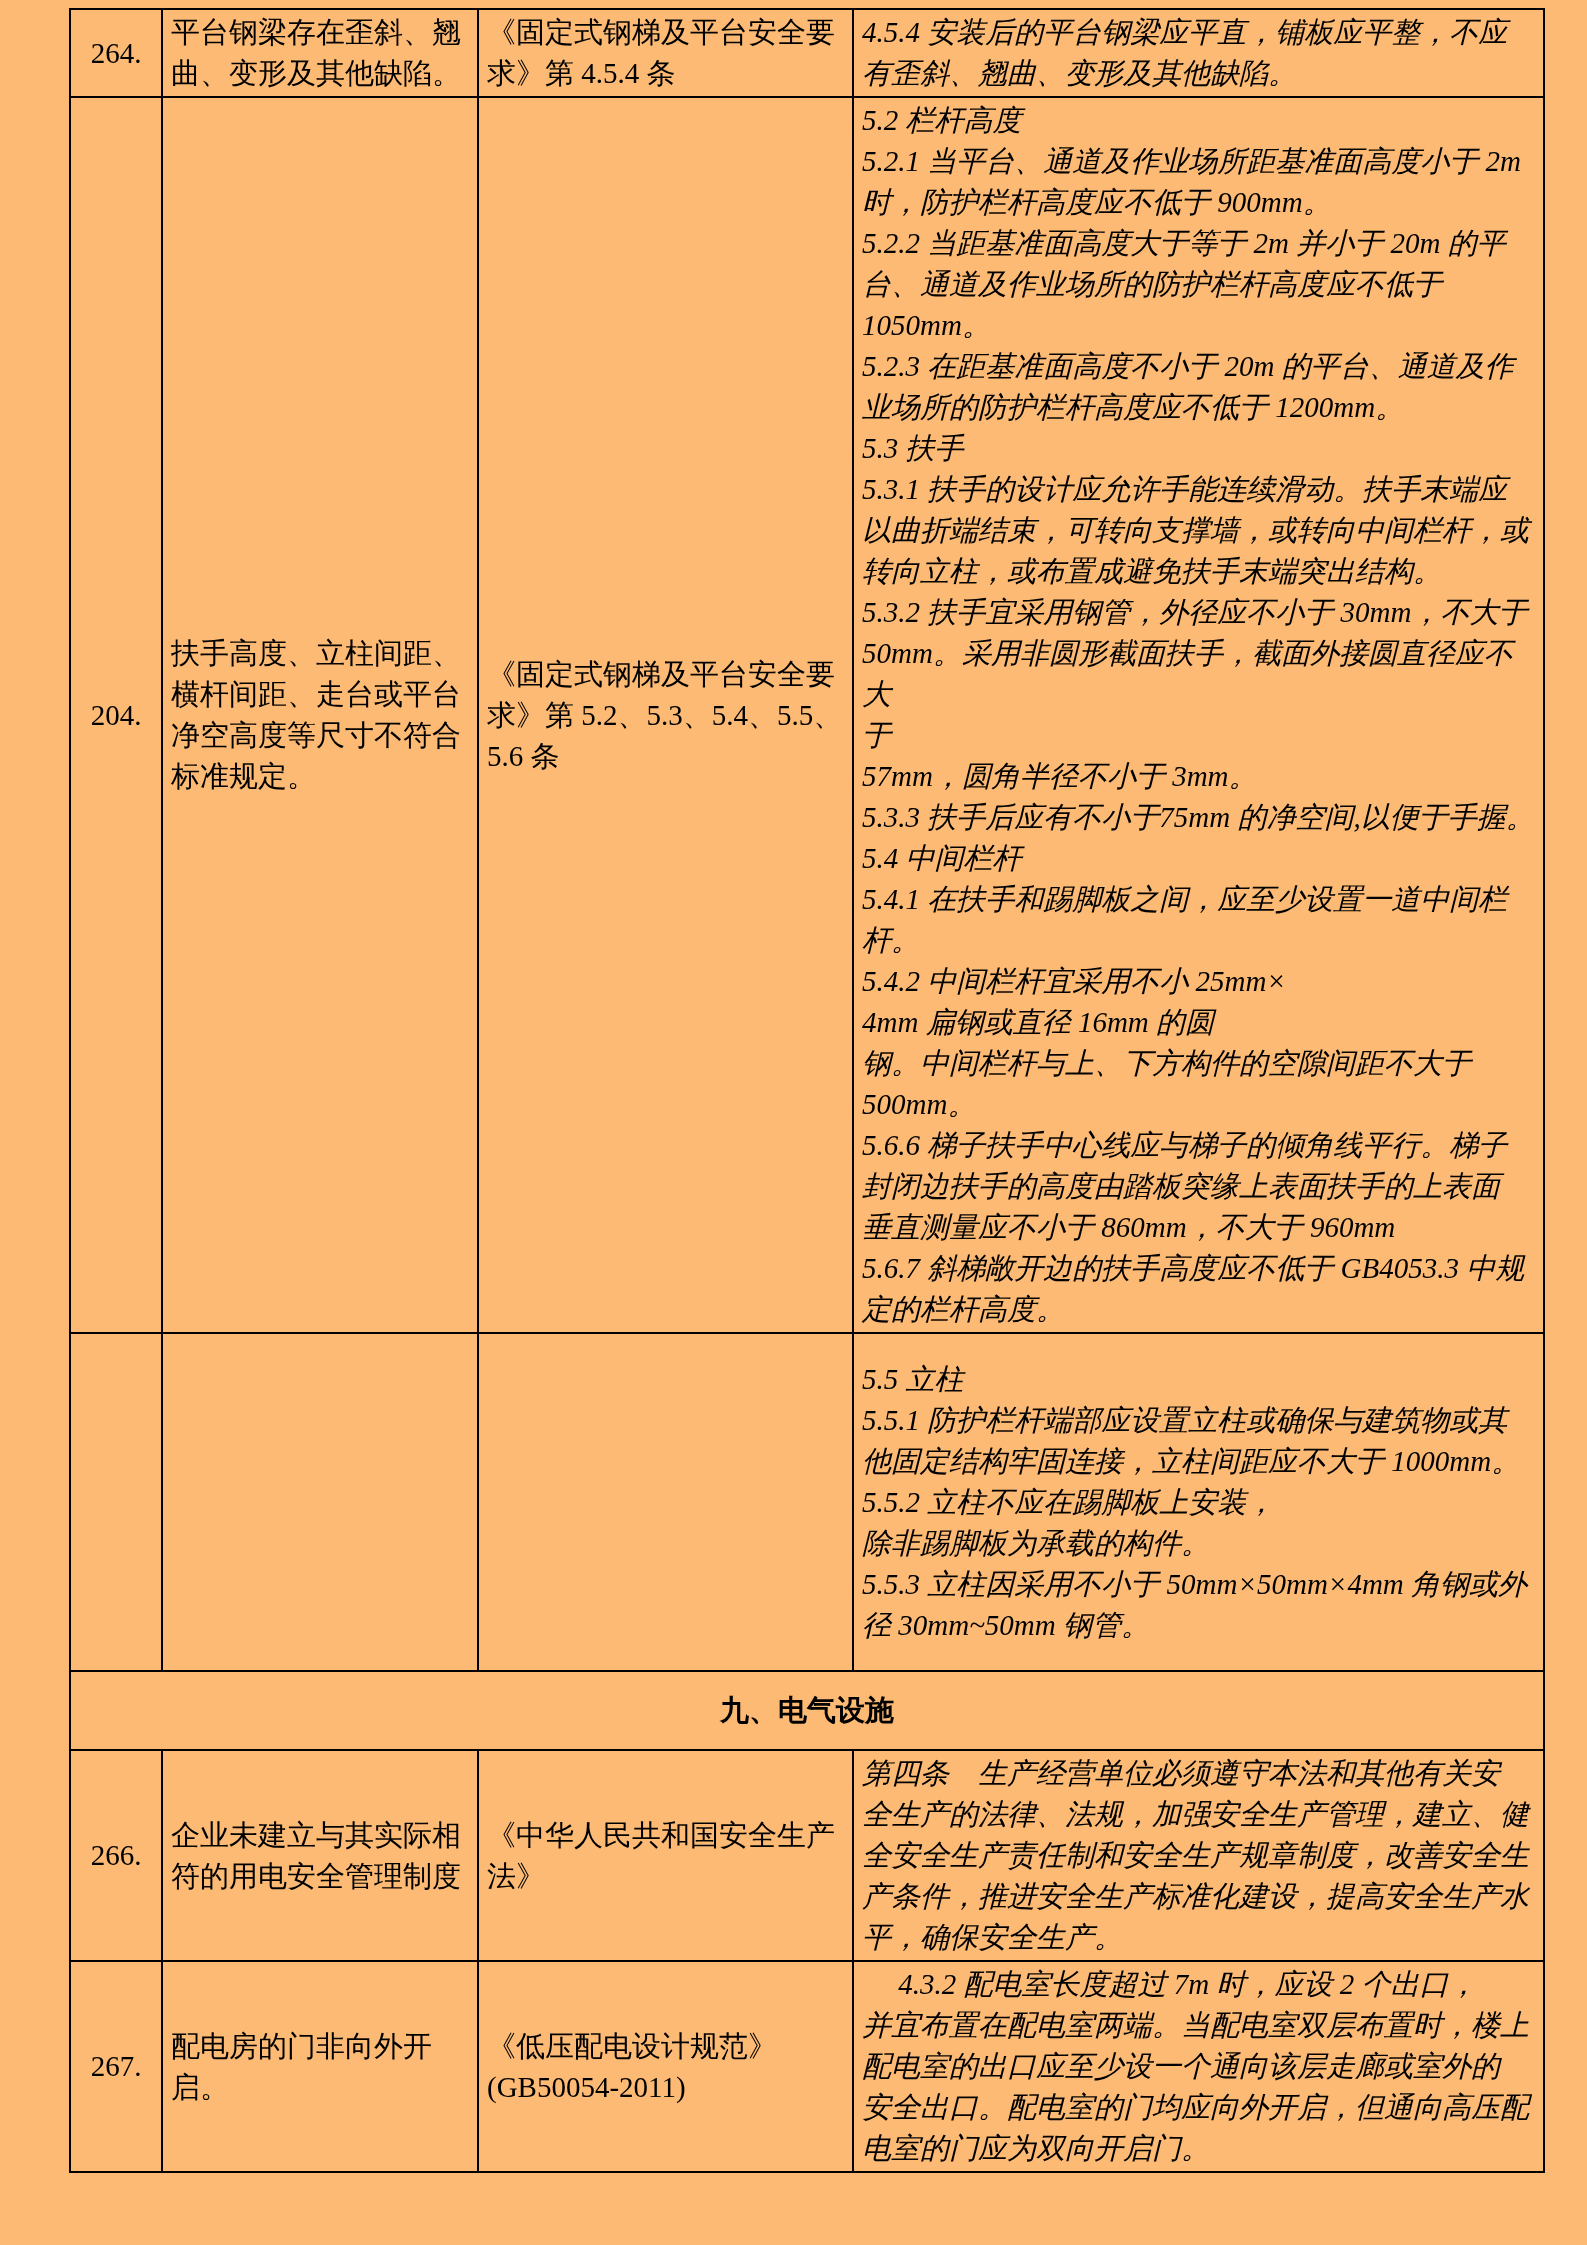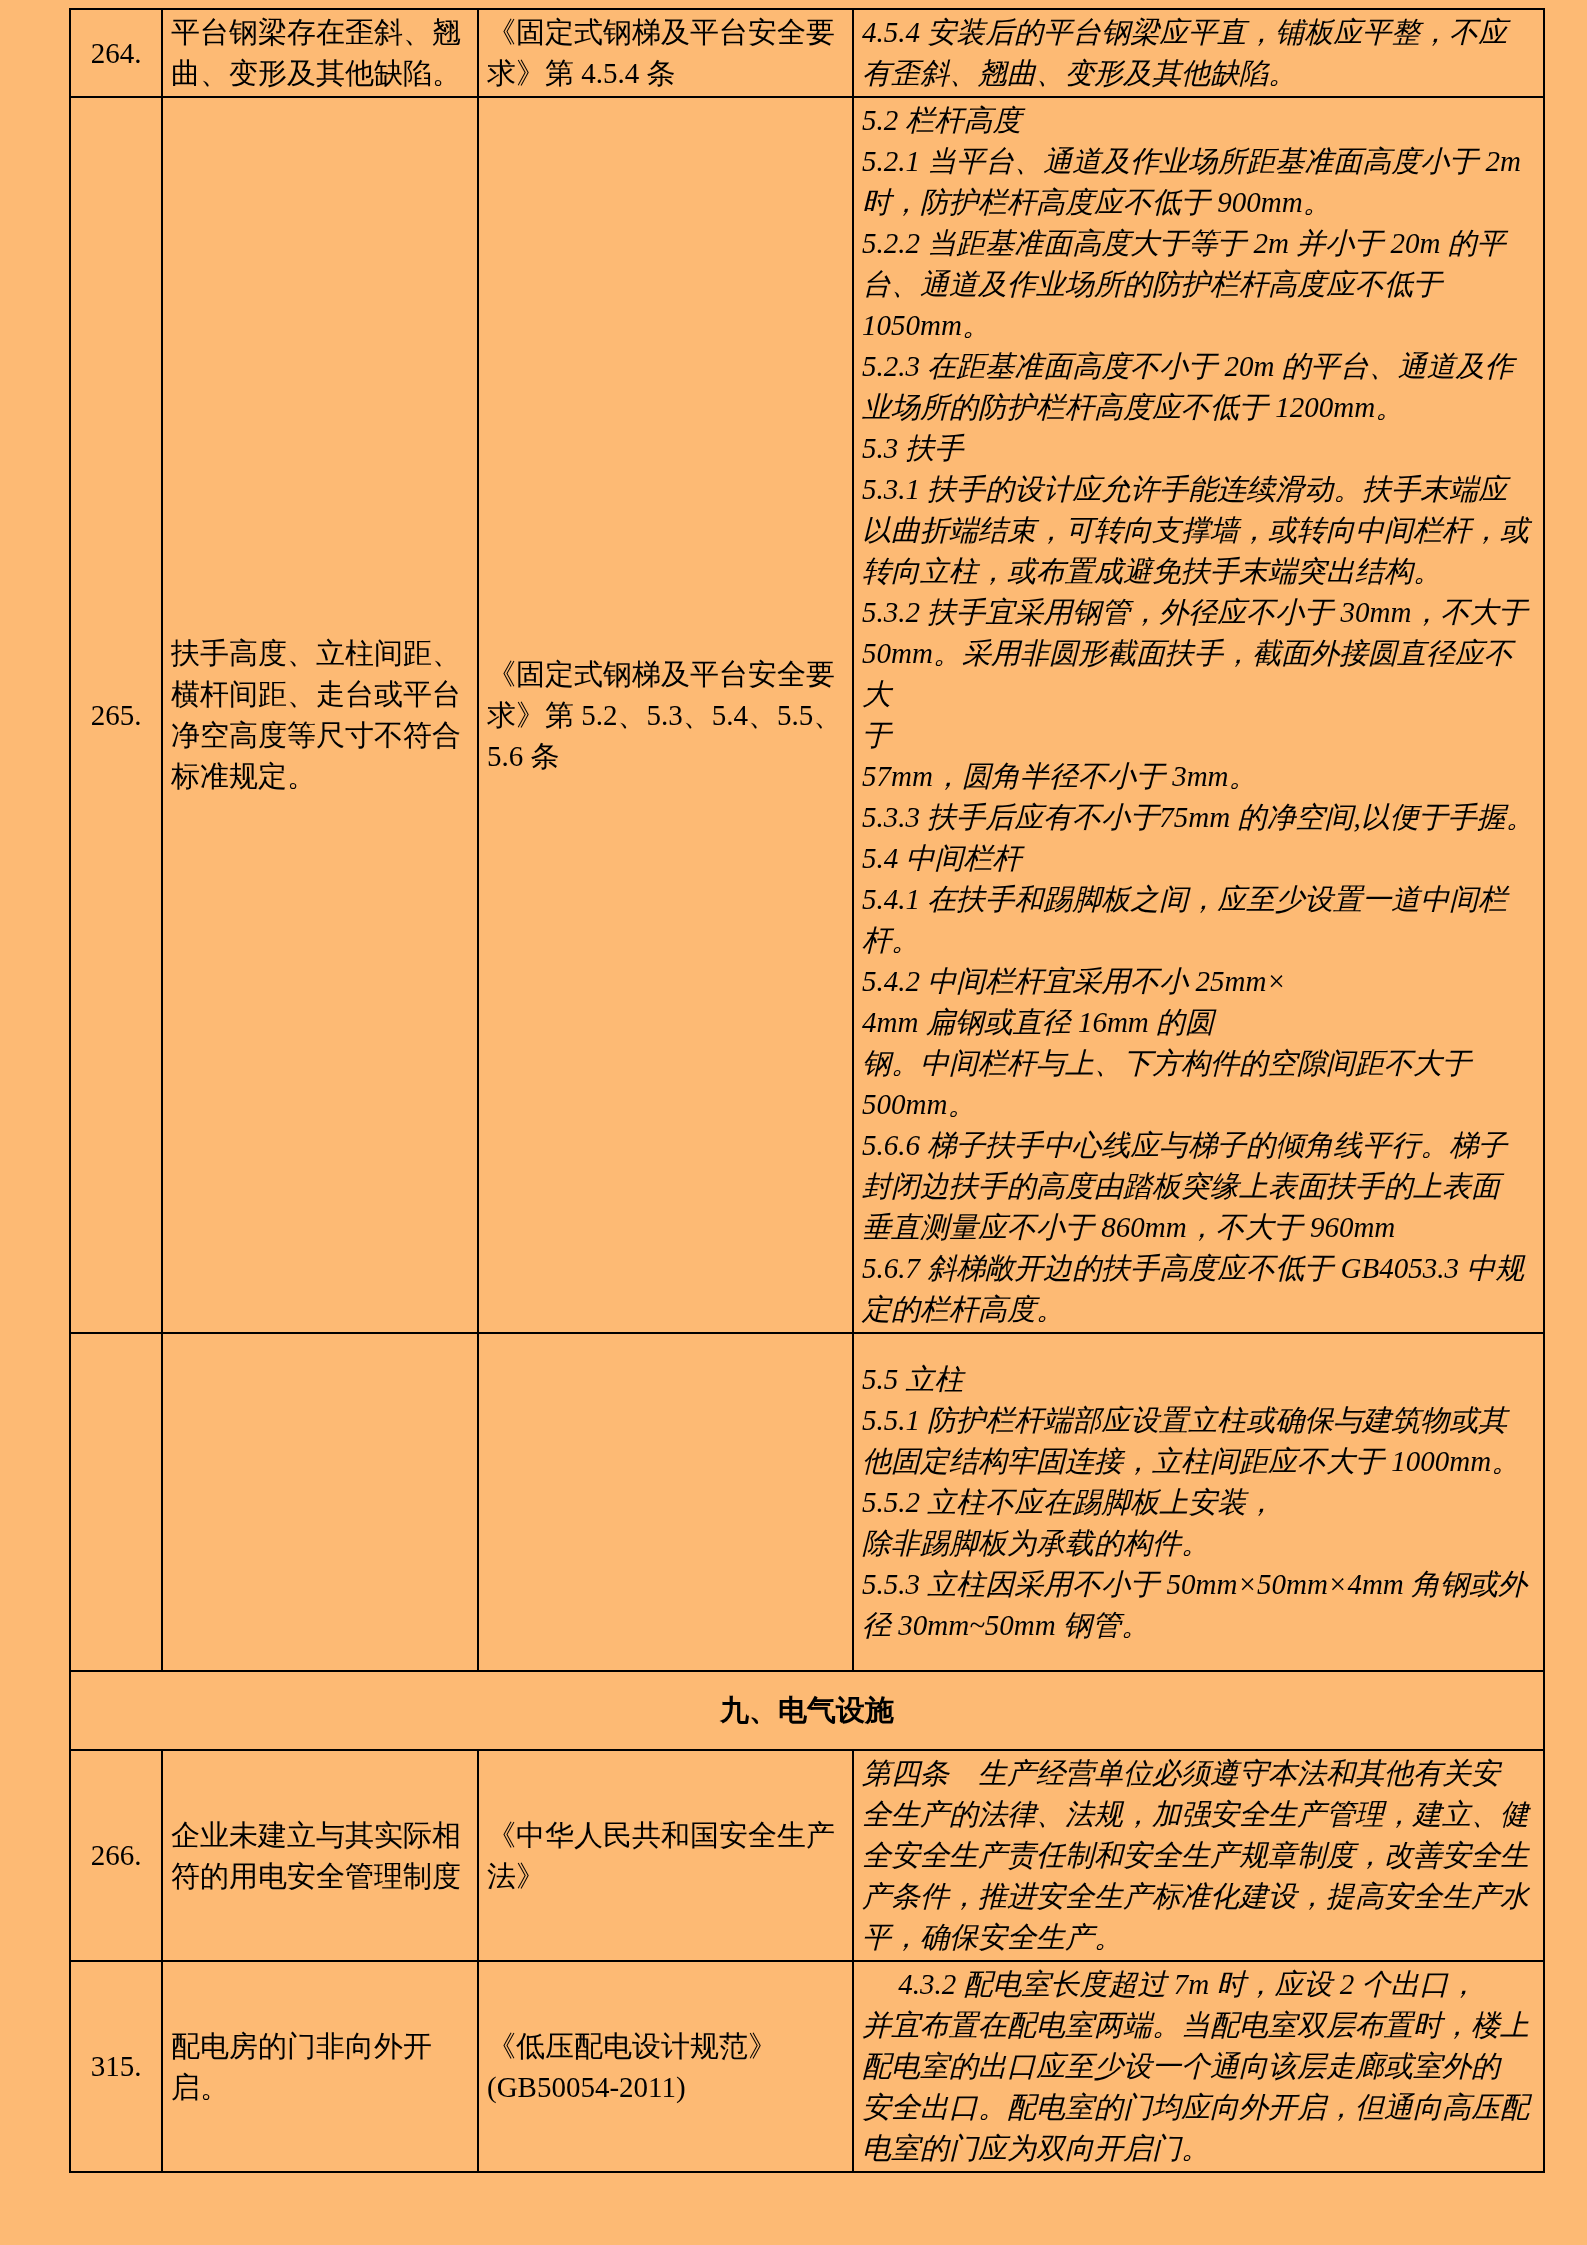--- a/index.html
+++ b/index.html
@@ -79,21 +79,21 @@
       <tr class="r-264">
         <td class="cell-no">264.</td>
         <td class="cell-issue">平台钢梁存在歪斜、翘
 曲、变形及其他缺陷。</td>
         <td class="cell-basis">《固定式钢梯及平台安全要
 求》第 4.5.4 条</td>
         <td class="cell-req">4.5.4 安装后的平台钢梁应平直，铺板应平整，不应
 有歪斜、翘曲、变形及其他缺陷。</td>
       </tr>
       <tr class="r-265">
-        <td class="cell-no">265.</td>
+        <td class="cell-no">204.</td>
         <td class="cell-issue">扶手高度、立柱间距、
 横杆间距、走台或平台
 净空高度等尺寸不符合
 标准规定。</td>
         <td class="cell-basis">《固定式钢梯及平台安全要
 求》第 5.2、5.3、5.4、5.5、
 5.6 条</td>
         <td class="cell-req">5.2 栏杆高度
 5.2.1 当平台、通道及作业场所距基准面高度小于 2m
 时，防护栏杆高度应不低于 900mm。
@@ -145,21 +145,21 @@
 符的用电安全管理制度</td>
         <td class="cell-basis">《中华人民共和国安全生产
 法》</td>
         <td class="cell-req">第四条　生产经营单位必须遵守本法和其他有关安
 全生产的法律、法规，加强安全生产管理，建立、健
 全安全生产责任制和安全生产规章制度，改善安全生
 产条件，推进安全生产标准化建设，提高安全生产水
 平，确保安全生产。</td>
       </tr>
       <tr class="r-267">
-        <td class="cell-no">315.</td>
+        <td class="cell-no">267.</td>
         <td class="cell-issue">配电房的门非向外开
 启。</td>
         <td class="cell-basis">《低压配电设计规范》
 (GB50054-2011)</td>
         <td class="cell-req">　 4.3.2 配电室长度超过 7m 时，应设 2 个出口，
 并宜布置在配电室两端。当配电室双层布置时，楼上
 配电室的出口应至少设一个通向该层走廊或室外的
 安全出口。配电室的门均应向外开启，但通向高压配
 电室的门应为双向开启门。</td>
       </tr>

